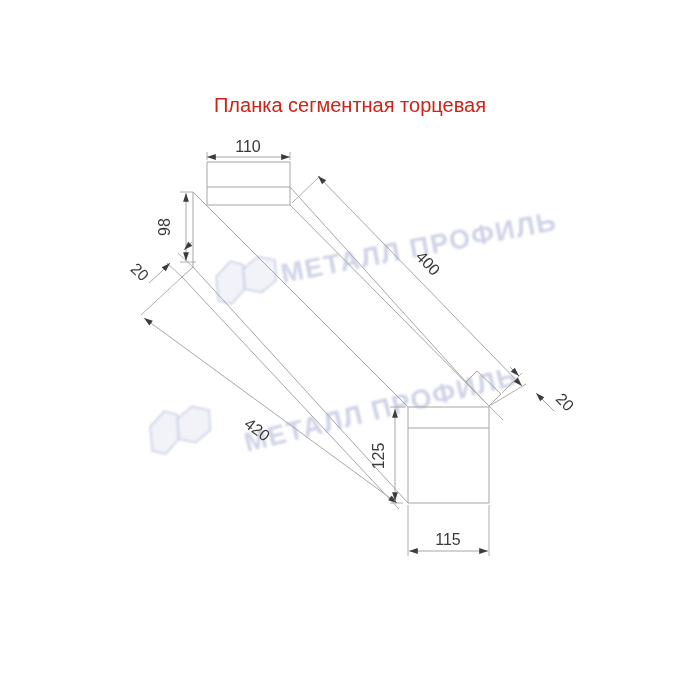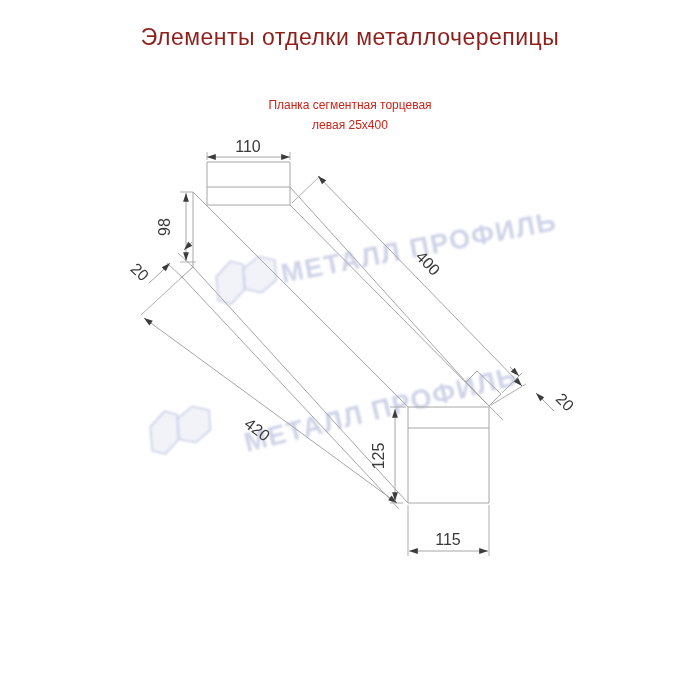--- a/index.html
+++ b/index.html
@@ -1,37 +1,35 @@
 <!DOCTYPE html>
 <html><head>
 <meta charset="utf-8">
 <style>
   html,body{margin:0;padding:0;background:#ffffff;}
   #page{position:relative;width:700px;height:700px;background:#ffffff;overflow:hidden;
         font-family:"Liberation Sans", sans-serif;}
   .page-title{position:absolute;top:24px;left:0;width:700px;text-align:center;
         font-size:23px;letter-spacing:.5px;color:#8e1f1a;}
   .subtitle{position:absolute;top:95px;left:0;width:700px;text-align:center;
-        font-size:12px;line-height:20px;color:#cc2318;}
+        font-size:20px;line-height:20px;color:#cc2318;}
   .footer{position:absolute;left:13px;top:648px;font-size:12.5px;line-height:19px;color:#c9473a;}
   svg{position:absolute;left:0;top:0;}
   svg text.dim{font-family:"Liberation Sans",sans-serif;font-size:16px;fill:#3a3a3a;}
   svg text.wm{font-family:"Liberation Sans",sans-serif;font-weight:bold;letter-spacing:1.5px;
         font-size:27px;fill:#ccd0e6;}
 </style>
 </head>
 <body>
 
 <div id="page">
 
-  <div class="page-title">Элементы отделки металлочерепицы</div>
 
   <div class="subtitle">
     <div>Планка сегментная торцевая</div>
-    <div>левая 25х400</div>
   </div>
 
   <svg width="700" height="700" viewBox="0 0 700 700">
     <defs>
       <marker id="arrow" markerWidth="11" markerHeight="9" refX="9.3" refY="4.5" orient="auto-start-reverse" markerUnits="userSpaceOnUse">
         <path d="M0.5,1.6 L9.3,4.5 L0.5,7.4 Z" fill="#3c3c3c"></path>
       </marker>
       <filter id="wmblur" x="-10%" y="-10%" width="120%" height="120%">
         <feGaussianBlur stdDeviation="0.8"></feGaussianBlur>
       </filter>

